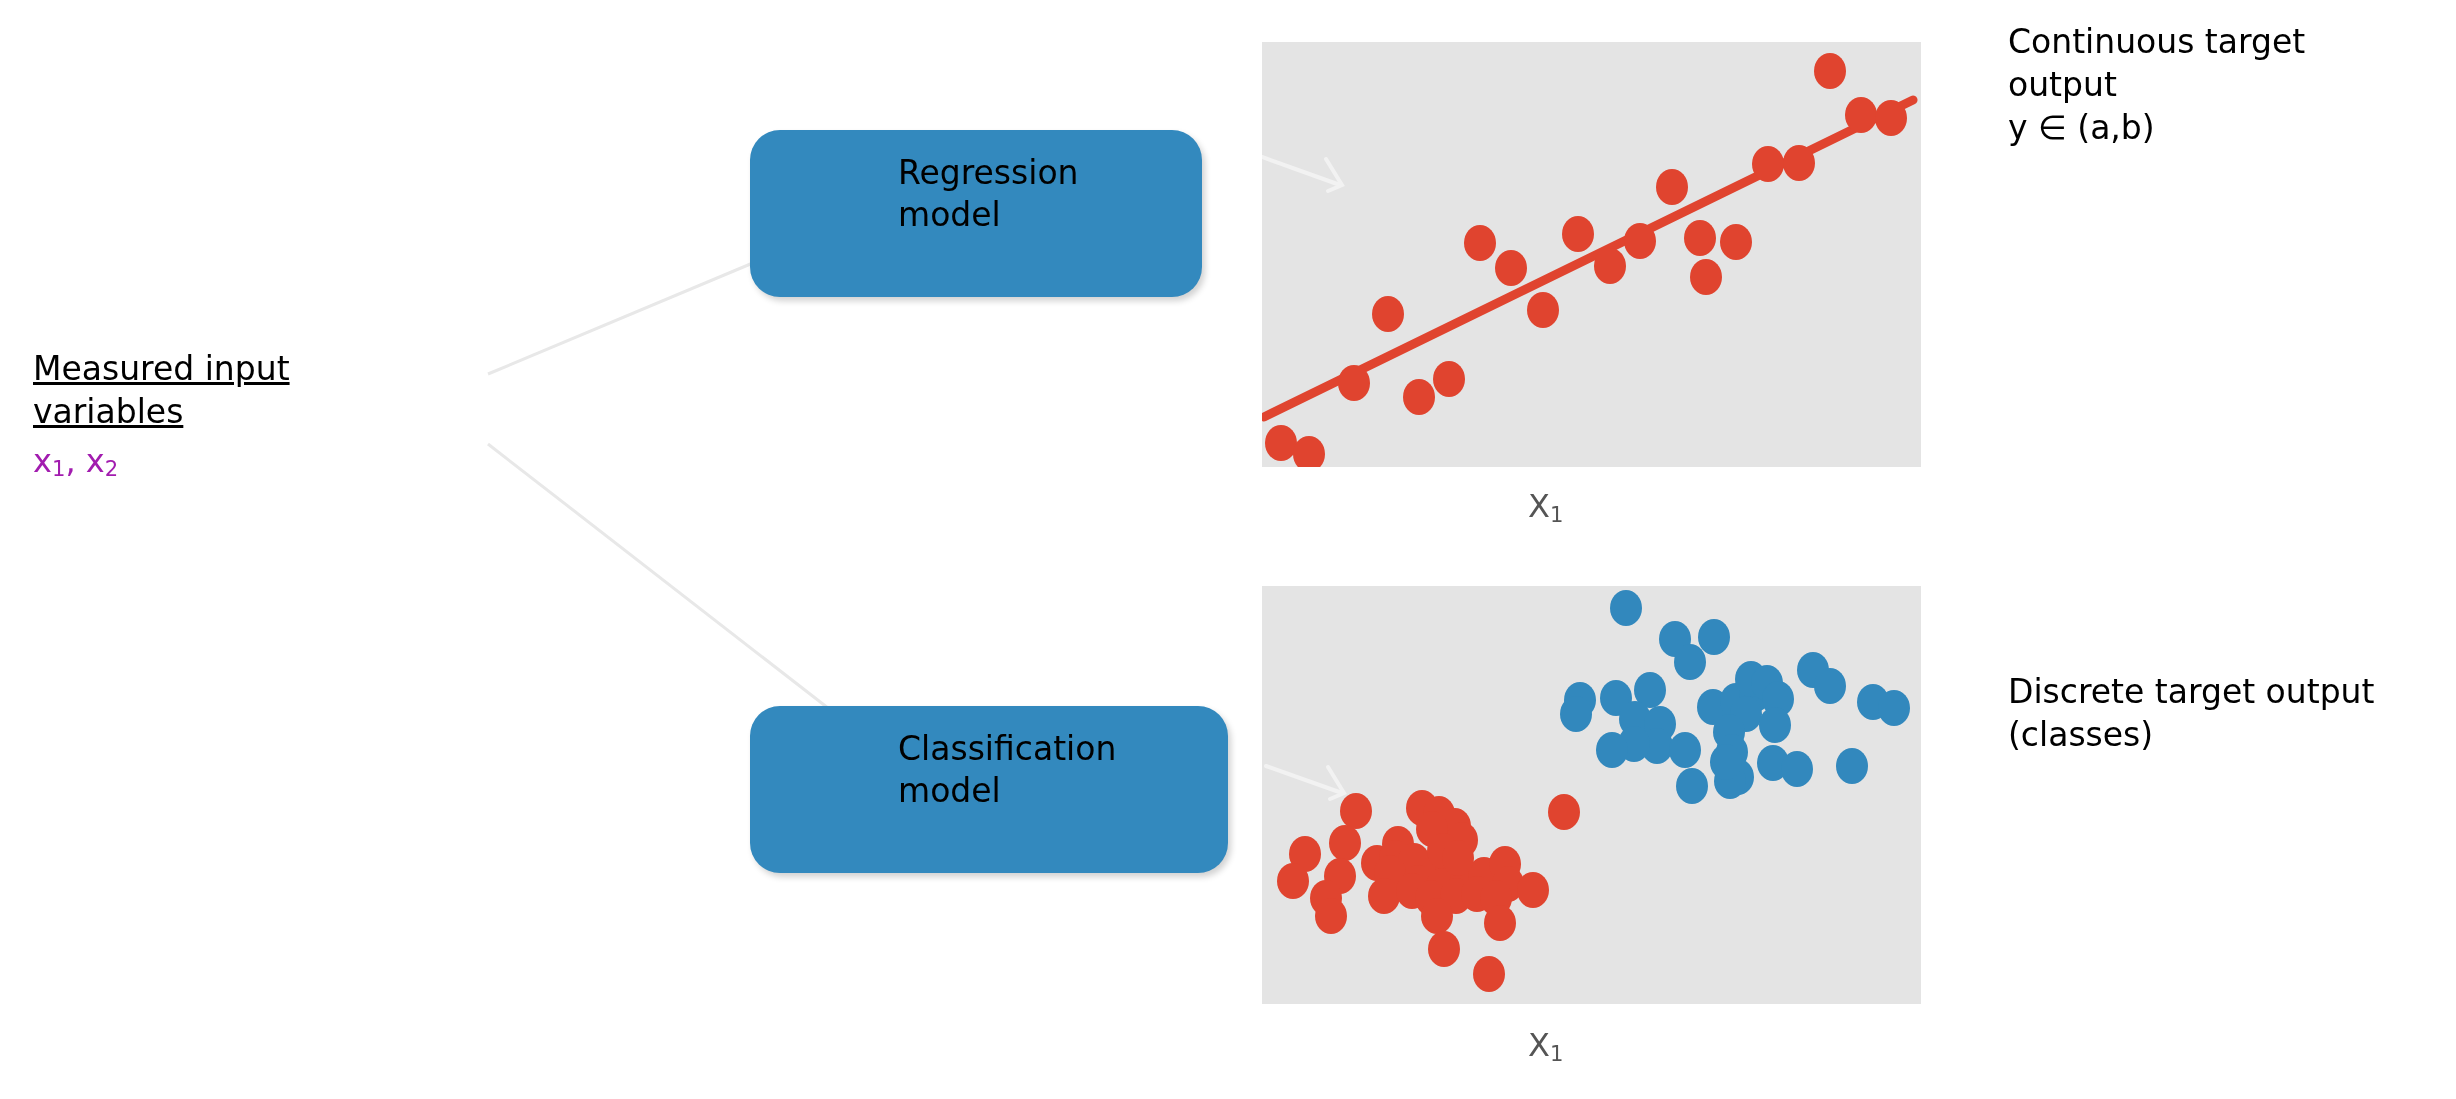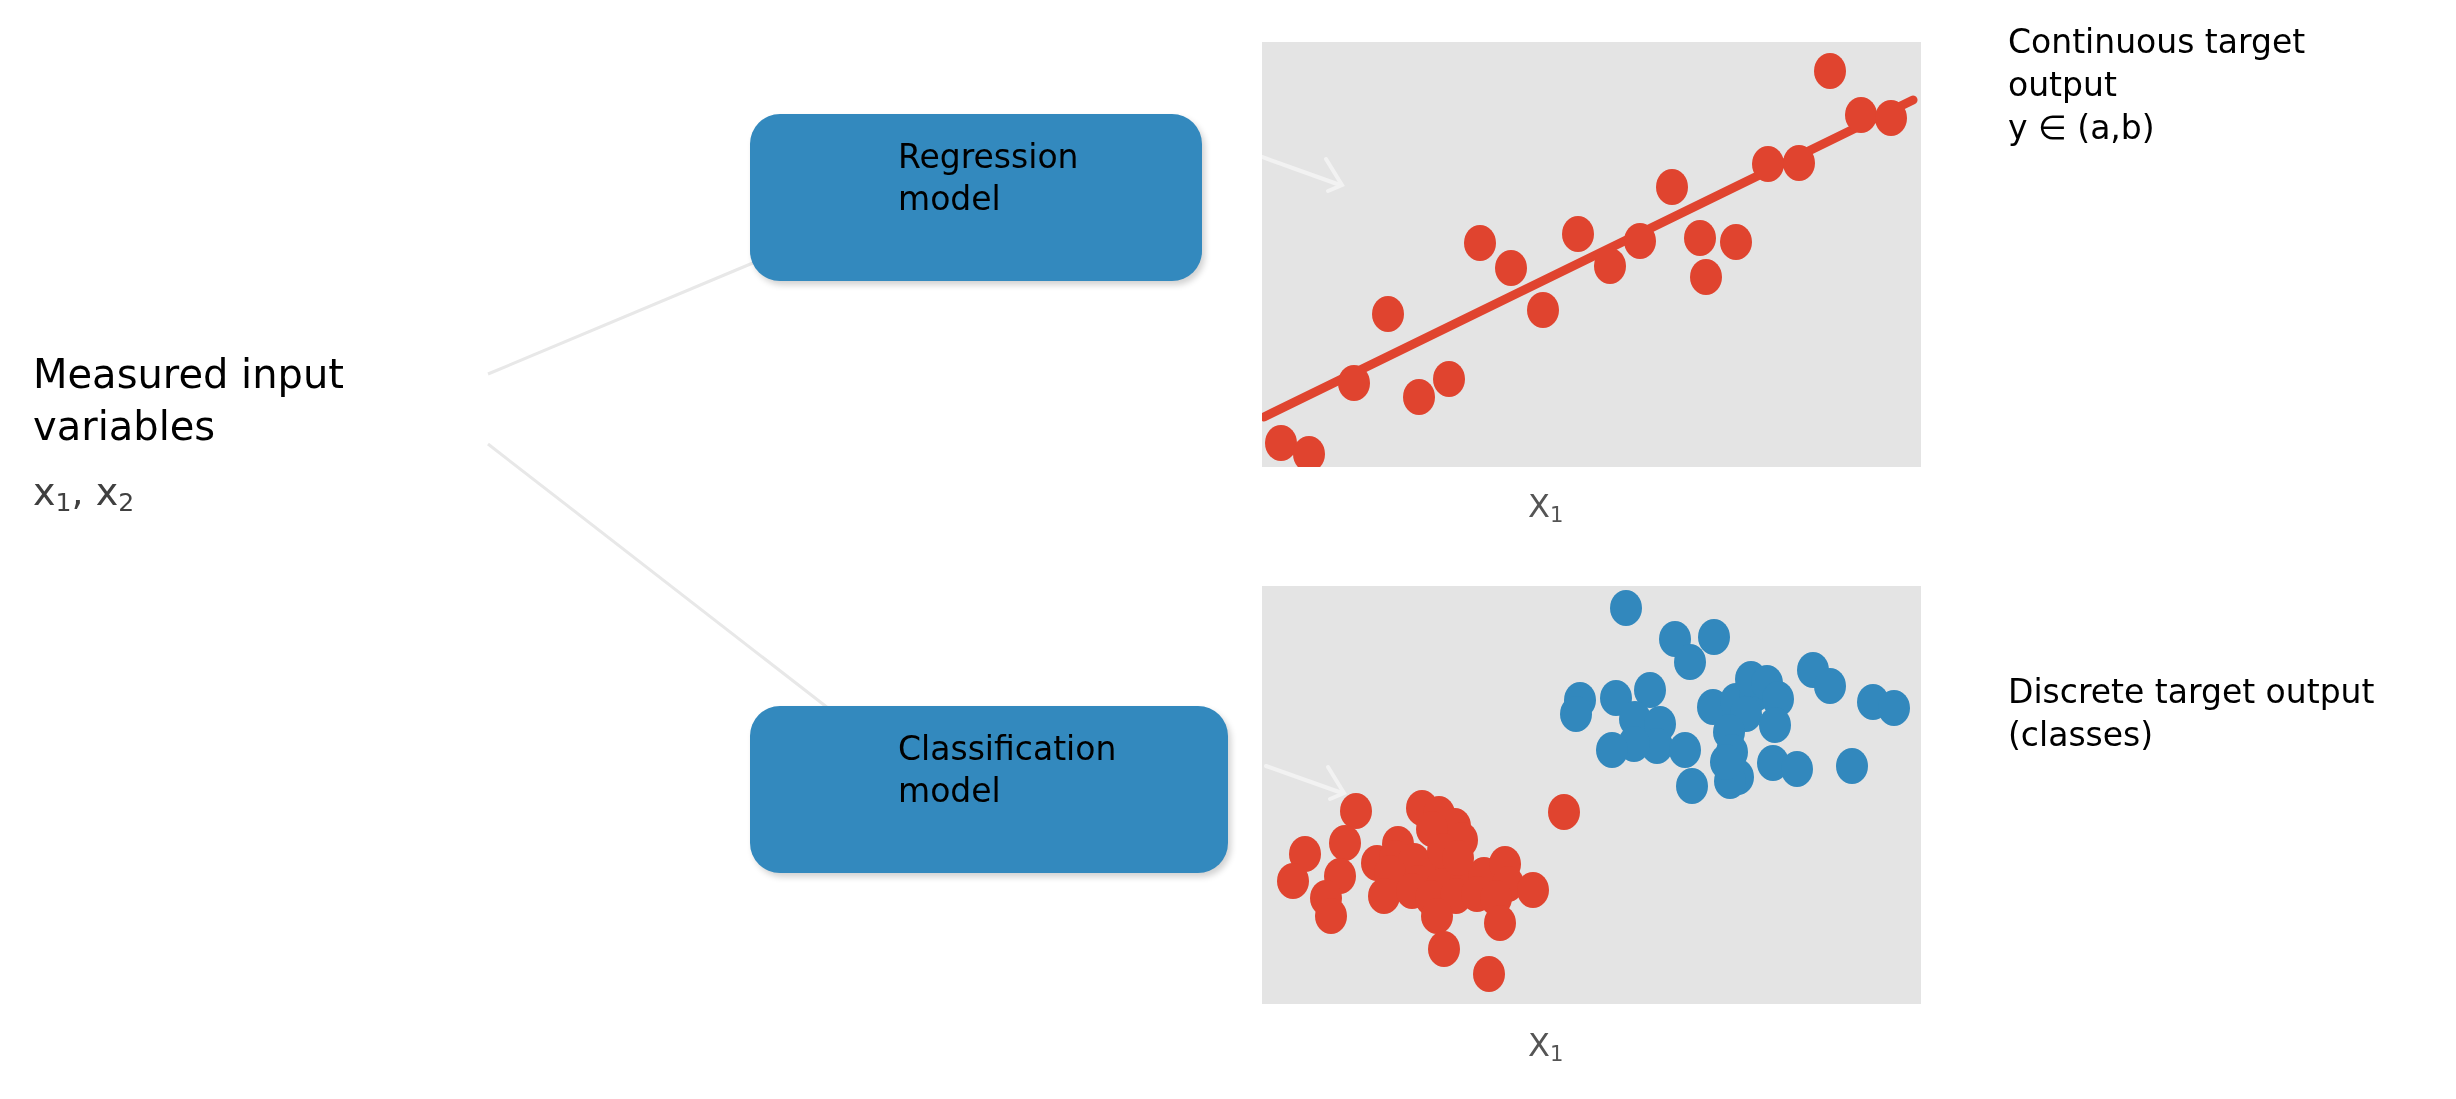--- a/index.html
+++ b/index.html
@@ -30,30 +30,31 @@
   }
 
   
   .input-block {
     position: absolute;
     left: 33px;
     top: 348px;
     width: 420px;
   }
   .input-title {
-    font-size: 40px;
+    font-size: 33px;
     line-height: 1.30;
     color: #000000;
     white-space: pre-line;
+    text-decoration: underline;
   }
   .input-vars {
-    font-size: 38px;
+    font-size: 32px;
     line-height: 1.30;
-    color: #404040;
-    margin-top: 16px;
+    color: #a21caf;
+    margin-top: 7px;
   }
   .input-vars sub {
     font-size: 0.66em;
     vertical-align: baseline;
     position: relative;
     top: 0.22em;
   }
 
   
   .model-box {
@@ -65,21 +66,21 @@
     padding: 22px 0 0 148px;
   }
   .model-box .label {
     font-size: 33px;
     line-height: 1.28;
     color: #000000;
     white-space: pre-line;
   }
   #box-regression {
     left: 750px;
-    top: 114px;
+    top: 130px;
     width: 452px;
     height: 167px;
   }
   #box-classification {
     left: 750px;
     top: 706px;
     width: 478px;
     height: 167px;
   }
 

